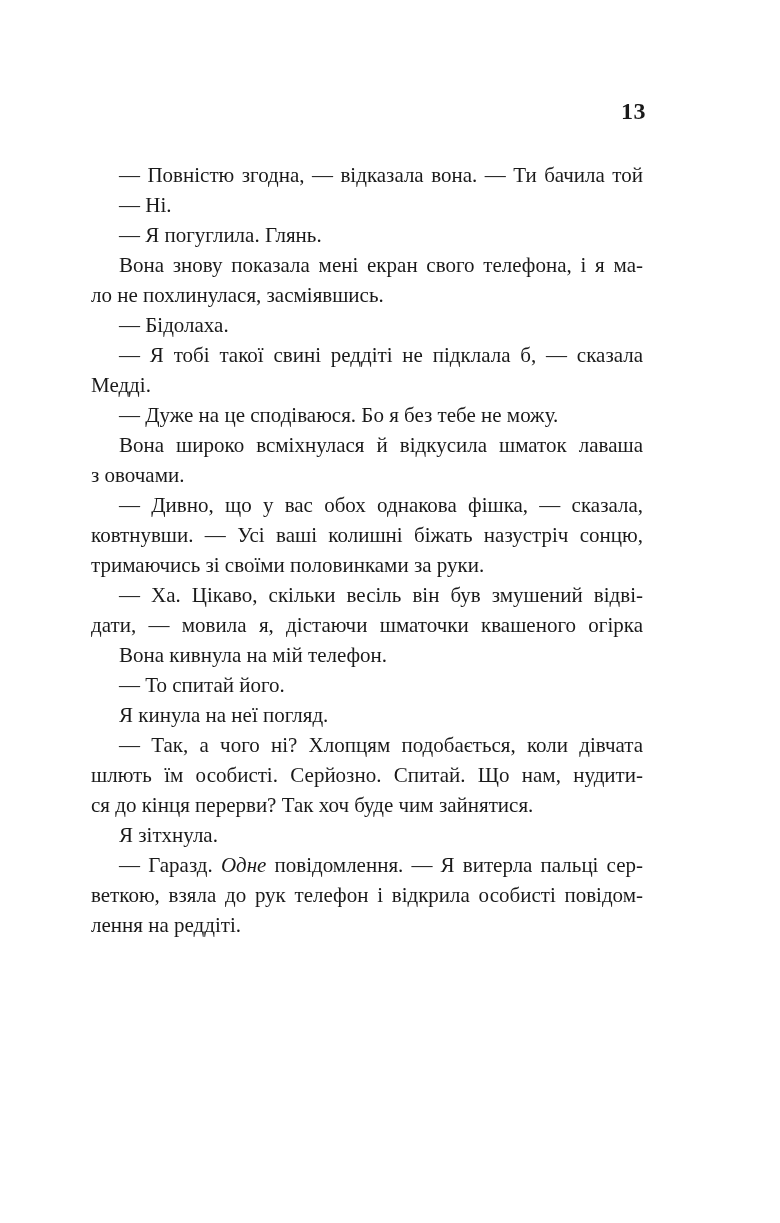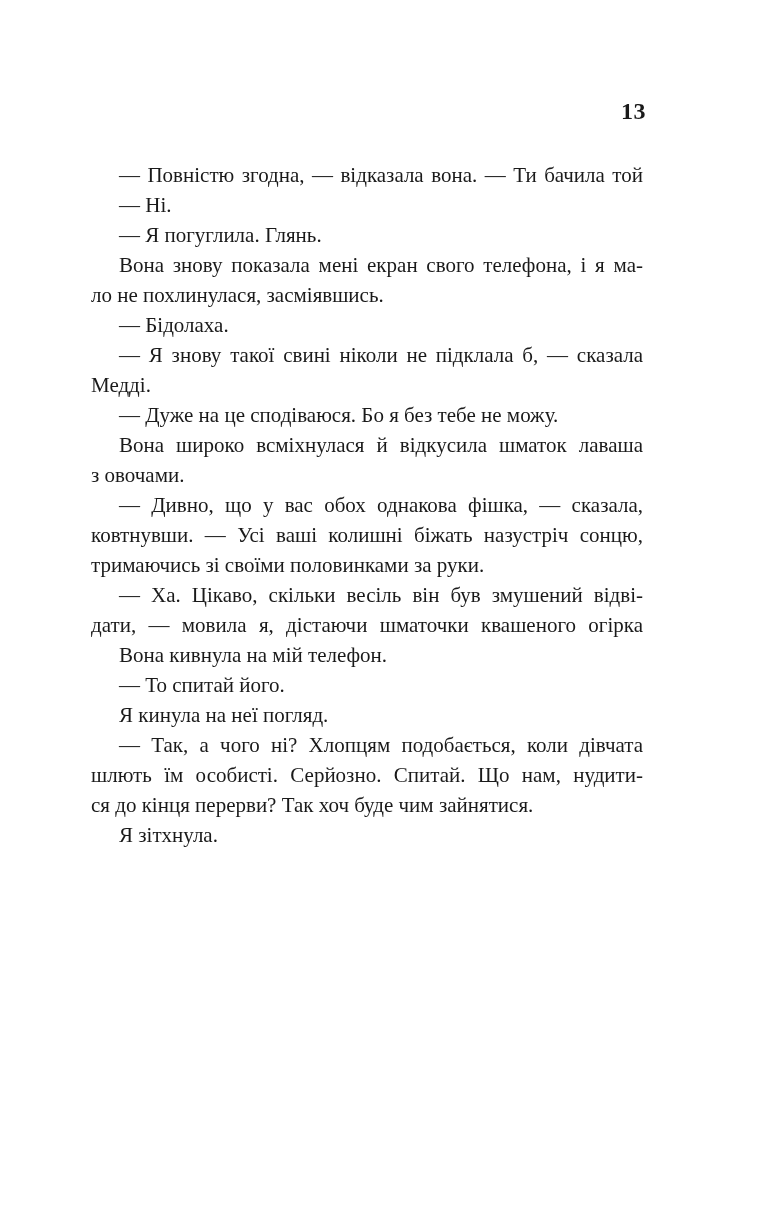--- a/index.html
+++ b/index.html
@@ -79,21 +79,21 @@
         <div class="line first last"><span>— Я погуглила. Глянь.</span></div>
       </div>
       <div class="paragraph">
         <div class="line first justified"><span>Вона знову показала мені екран свого телефона, і я ма-</span></div>
         <div class="line last"><span>ло не похлинулася, засміявшись.</span></div>
       </div>
       <div class="paragraph">
         <div class="line first last"><span>— Бідолаха.</span></div>
       </div>
       <div class="paragraph">
-        <div class="line first justified"><span>— Я знову такої свині ніколи не підклала б, — сказала</span></div>
+        <div class="line first justified"><span>— Я тобі такої свині реддіті не підклала б, — сказала</span></div>
         <div class="line last"><span>Медді.</span></div>
       </div>
       <div class="paragraph">
         <div class="line first last"><span>— Дуже на це сподіваюся. Бо я без тебе не можу.</span></div>
       </div>
       <div class="paragraph">
         <div class="line first justified"><span>Вона широко всміхнулася й відкусила шматок лаваша</span></div>
         <div class="line last"><span>з овочами.</span></div>
       </div>
       <div class="paragraph">
@@ -115,14 +115,19 @@
         <div class="line first last"><span>Я кинула на неї погляд.</span></div>
       </div>
       <div class="paragraph">
         <div class="line first justified"><span>— Так, а чого ні? Хлопцям подобається, коли дівчата</span></div>
         <div class="line justified"><span>шлють їм особисті. Серйозно. Спитай. Що нам, нудити-</span></div>
         <div class="line last"><span>ся до кінця перерви? Так хоч буде чим зайнятися.</span></div>
       </div>
       <div class="paragraph">
         <div class="line first last"><span>Я зітхнула.</span></div>
       </div>
+      <div class="paragraph">
+        <div class="line first justified"><span>— Гаразд. </span><i>Одне</i><span> повідомлення. — Я витерла пальці сер-</span></div>
+        <div class="line justified"><span>веткою, взяла до рук телефон і відкрила особисті повідом-</span></div>
+        <div class="line last"><span>лення на реддіті.</span></div>
+      </div>
     </div>
 </div>
 
 </body></html>

